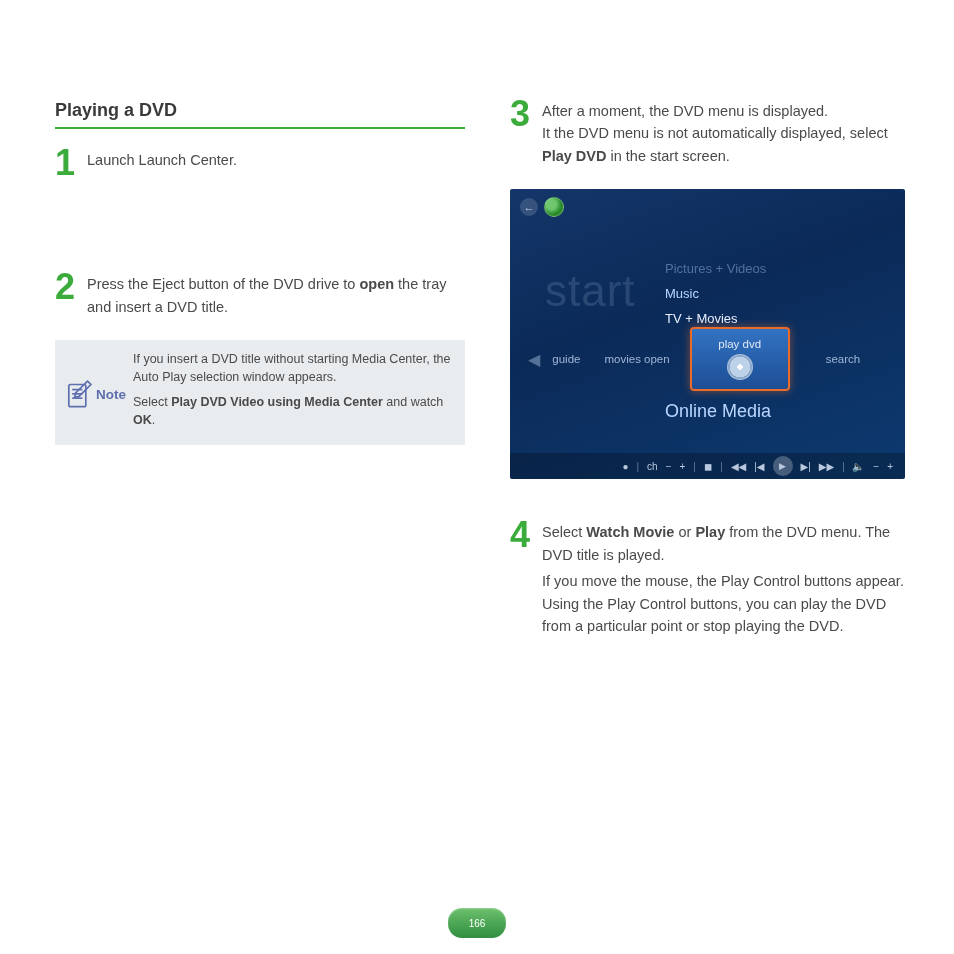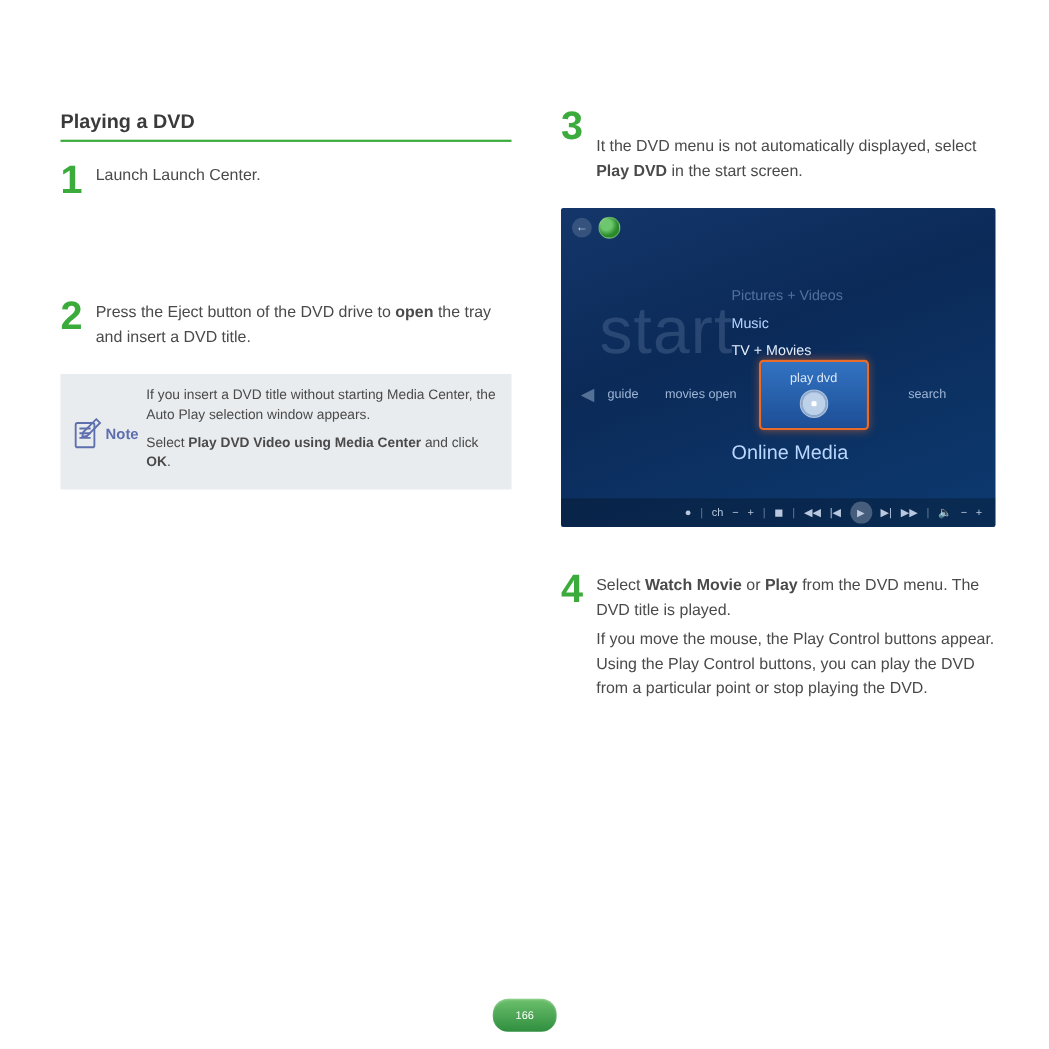--- a/index.html
+++ b/index.html
@@ -81,21 +81,21 @@
     overflow:hidden;
     color:#cbd6e8;
     font-size:12px;
   }
   .shot .top{
     position:absolute;top:8px;left:10px;display:flex;gap:6px;align-items:center;
   }
   .topbtn{width:18px;height:18px;border-radius:50%;background:rgba(255,255,255,0.15);display:flex;align-items:center;justify-content:center;font-size:11px;}
   .wmc-logo{width:20px;height:20px;border-radius:50%;background:radial-gradient(circle at 35% 35%, #6ec76e 0 30%, #2a8a2a 60%);border:1px solid rgba(255,255,255,0.25);}
   .start-word{
-    position:absolute;left:35px;top:77px;font-size:60px;font-weight:300;color:rgba(180,200,230,0.18);letter-spacing:1px;
+    position:absolute;left:35px;top:77px;font-size:44px;font-weight:300;color:rgba(180,200,230,0.18);letter-spacing:1px;
   }
   .menu-col{
     position:absolute;left:155px;top:72px;font-size:13px;color:#b9d6ff;
   }
   .menu-col div{margin-bottom:10px;}
   .faded{color:rgba(185,214,255,0.4);}
   .row-nav{
     position:absolute;top:138px;left:0;right:0;display:flex;align-items:center;gap:12px;padding:0 18px;
     color:#9fb6d6;font-size:11.5px;
   }
@@ -158,31 +158,31 @@
           <line x1="12" y1="16" x2="24" y2="16"></line>
           <line x1="12" y1="21" x2="24" y2="21"></line>
           <line x1="12" y1="26" x2="24" y2="26"></line>
           <path d="M30 6 l4 4 -14 14 -5 1 1-5 z"></path>
         </svg>
         <div class="note-label">Note</div>
       </div>
       <div class="note-right">
         <p>If you insert a DVD title without starting Media Center, the Auto Play selection window appears.</p>
         <p>
-          <span>Select </span><b>Play DVD Video using Media Center</b><span> and click </span><b>OK</b><span>.</span>
+          <span>Select </span><b>Play DVD Video using Media Center</b><span> and watch </span><b>OK</b><span>.</span>
         </p>
       </div>
     </div>
   </div>
 
   <div class="col col-right">
     <div class="step" style="margin-top:-2px;">
       <div class="step-num">3</div>
       <div class="step-body">
-        <br>
+        <span>After a moment, the DVD menu is displayed.</span><br>
         <span>It the DVD menu is not automatically displayed, select </span><b>Play DVD</b><span> in the start screen.</span>
       </div>
     </div>
 
     <div class="shot">
       <div class="top">
         <div class="topbtn">
             <span>←</span>
           </div>
         <div class="wmc-logo"></div>

